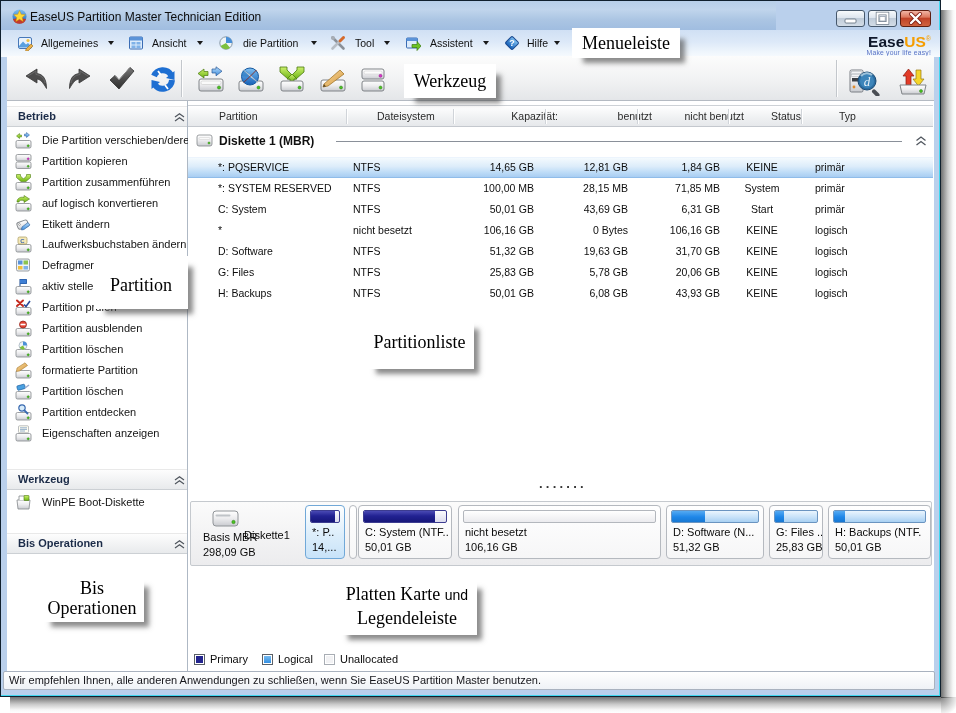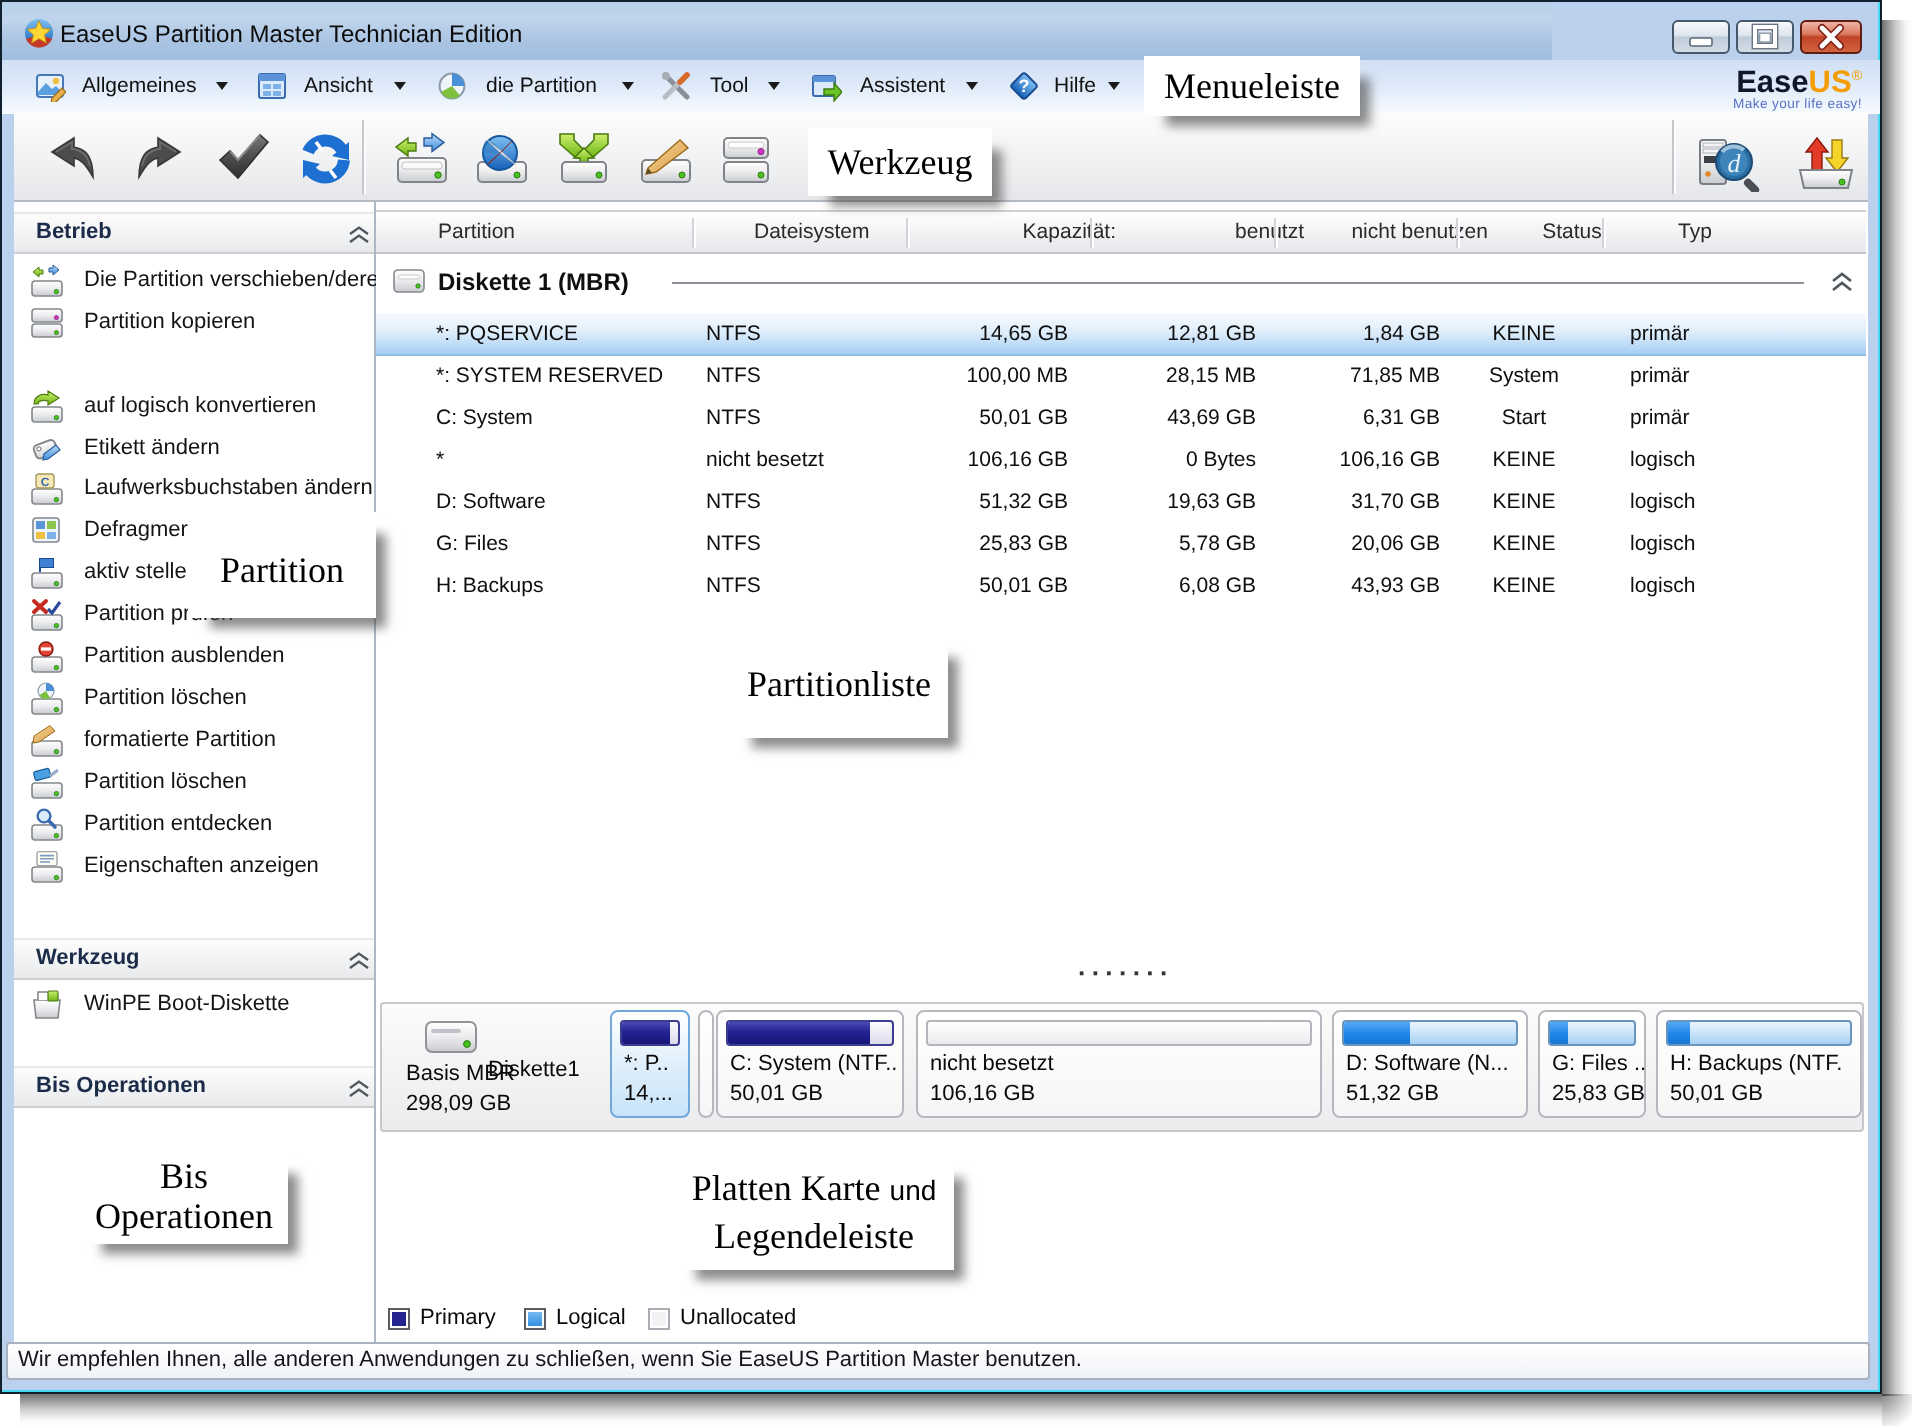--- a/index.html
+++ b/index.html
@@ -336,20 +336,27 @@
             <path d="M9.5,2 L11.5,2 11.5,0.5 14.5,3 11.5,5.5 11.5,4 9.5,4 Z" fill="url(#gBlueA)" stroke="#2a5a9a" stroke-width="0.5"></path>
           </svg>
           <span class="st">Die Partition verschieben/dere</span>
         </div>
       <div class="sitem" style="top:51px">
           <svg class="si" viewBox="0 0 17 17">
             <use href="#tray2"></use>
           </svg>
           <span class="st">Partition kopieren</span>
         </div>
+      <div class="sitem" style="top:72px">
+          <svg class="si" viewBox="0 0 17 17">
+            <use href="#trayg"></use>
+            <path d="M1.5,0.5 L5.5,0.5 5.5,2 8.5,5 11.5,2 11.5,0.5 15.5,0.5 15.5,3.5 11,7.5 6,7.5 1.5,3.5 Z" fill="url(#gGreen)" stroke="#4a7a10" stroke-width="0.6"></path>
+          </svg>
+          <span class="st">Partition zusammenführen</span>
+        </div>
       <div class="sitem" style="top:114px">
           <svg class="si" viewBox="0 0 17 17">
             <rect x="2" y="5" width="11" height="7" rx="2" fill="url(#gDrive)" stroke="#84888c" transform="rotate(-20 8 8)"></rect>
             <circle cx="4.5" cy="7.2" r="1" fill="#fff" stroke="#888" stroke-width="0.6" transform="rotate(-20 8 8)"></circle>
             <path d="M7,11 L13,6.5 15,9 9,13.5 6.5,14 Z" fill="url(#gBlueA)" stroke="#2a5a9a" stroke-width="0.6"></path>
           </svg>
           <span class="st">Etikett ändern</span>
         </div>
       <div class="sitem" style="top:93px">
           <svg class="si" viewBox="0 0 17 17">
@@ -454,21 +461,21 @@
       <div class="shead" style="top:432px;">Bis Operationen<svg class="chev" style="left:167px;top:6px" viewBox="0 0 11 9">
             <path d="M1,4 L5.5,0.8 10,4 M1,8 L5.5,4.8 10,8" stroke="#50565e" stroke-width="1.2" fill="none"></path>
           </svg></div>
     </div>
     <div class="cont">
       <div class="thead">
         <span class="th" style="left:7px">Partition</span>
         <span class="th" style="left:165px">Dateisystem</span>
         <span class="th" style="left:200px;width:146px;text-align:right">Kapazität:</span>
         <span class="th" style="left:357px;width:83px;text-align:right">benutzt</span>
-        <span class="th" style="left:449px;width:83px;text-align:right">nicht benutzen</span>
+        <span class="th" style="left:449px;width:83px;text-align:right">nicht benutzt</span>
         <span class="th" style="left:540px;width:68px;text-align:center">Status</span>
         <span class="th" style="left:627px">Typ</span>
         <span class="tsep" style="left:158px"></span>
           <span class="tsep" style="left:265px"></span>
           <span class="tsep" style="left:357px"></span>
           <span class="tsep" style="left:449px"></span>
           <span class="tsep" style="left:540px"></span>
           <span class="tsep" style="left:613px"></span>
       </div>
       <div class="grow">

